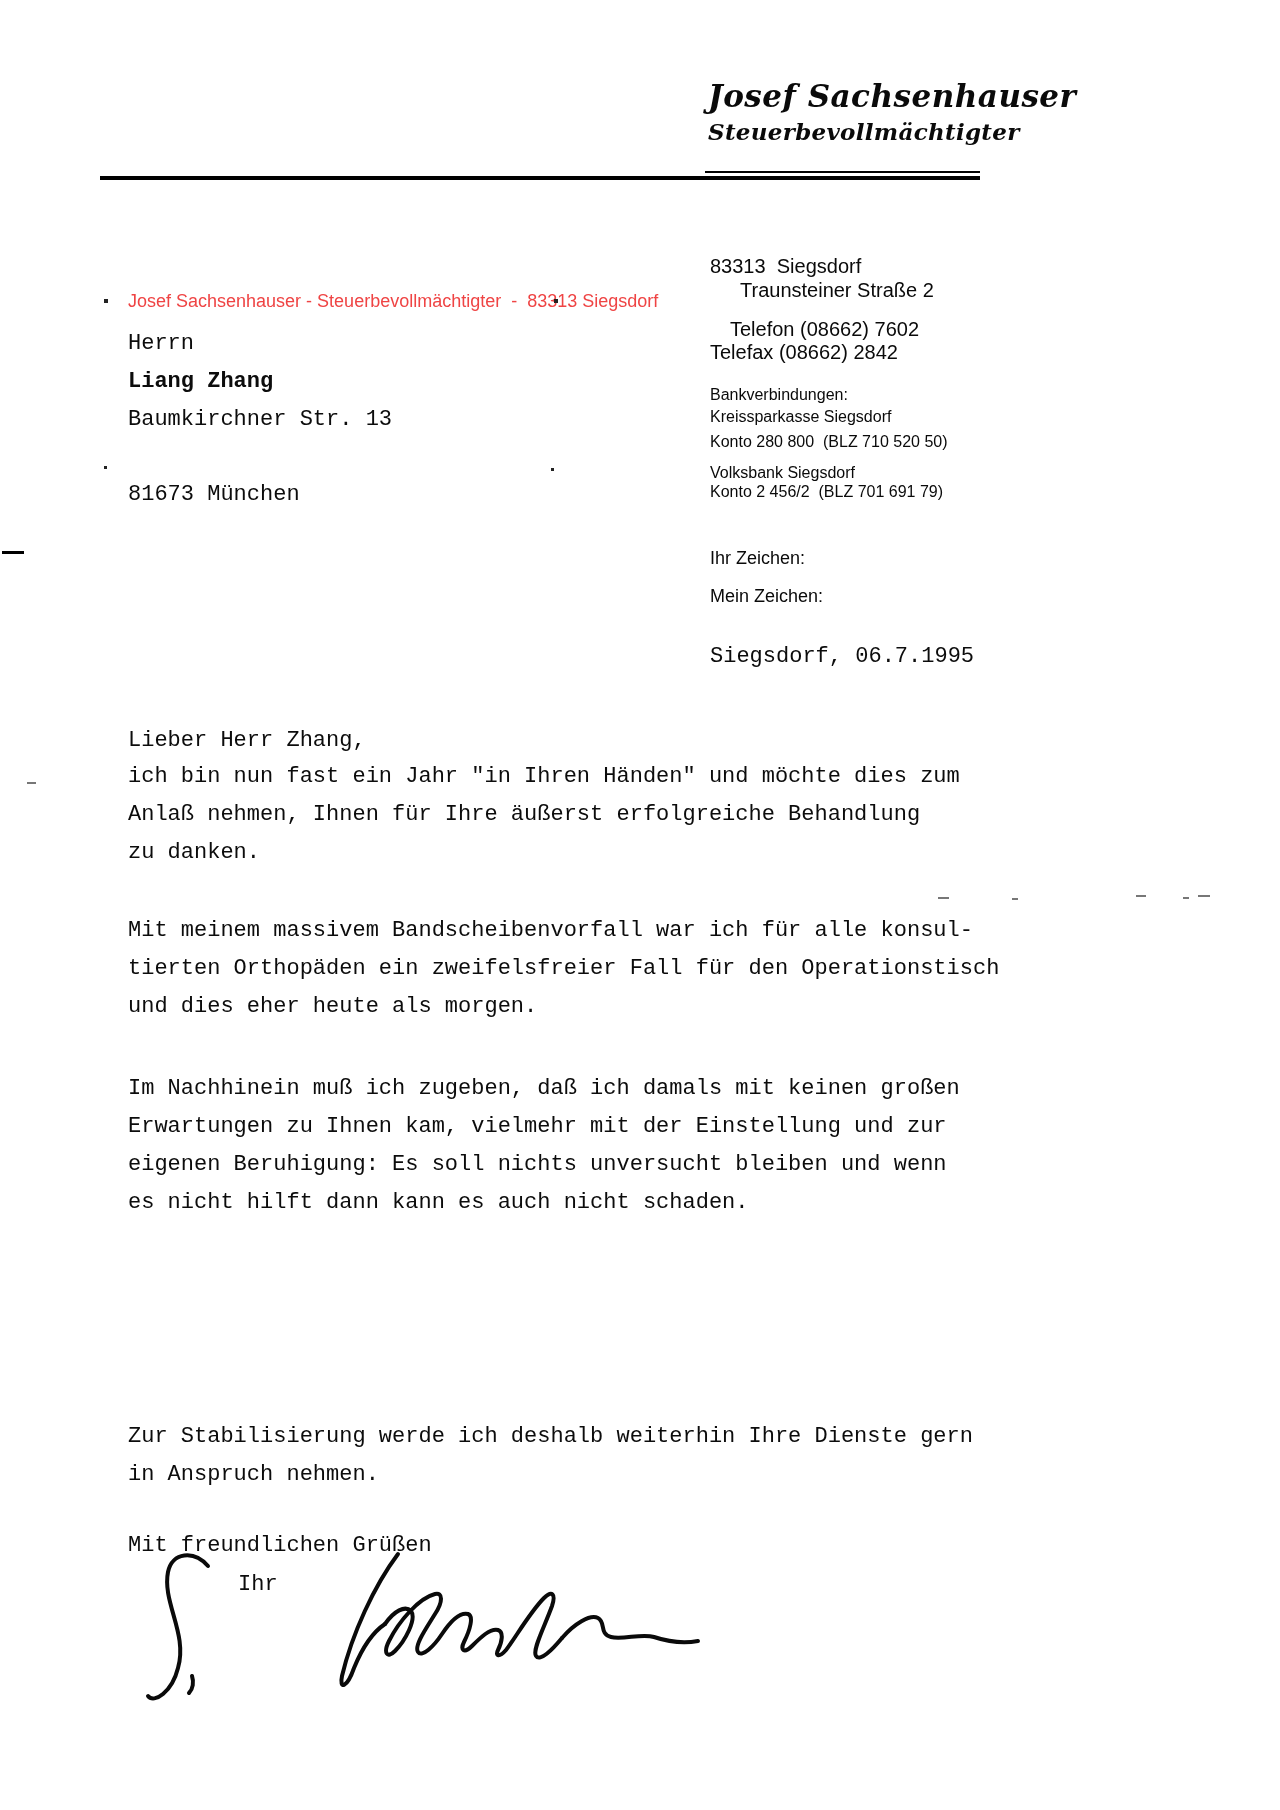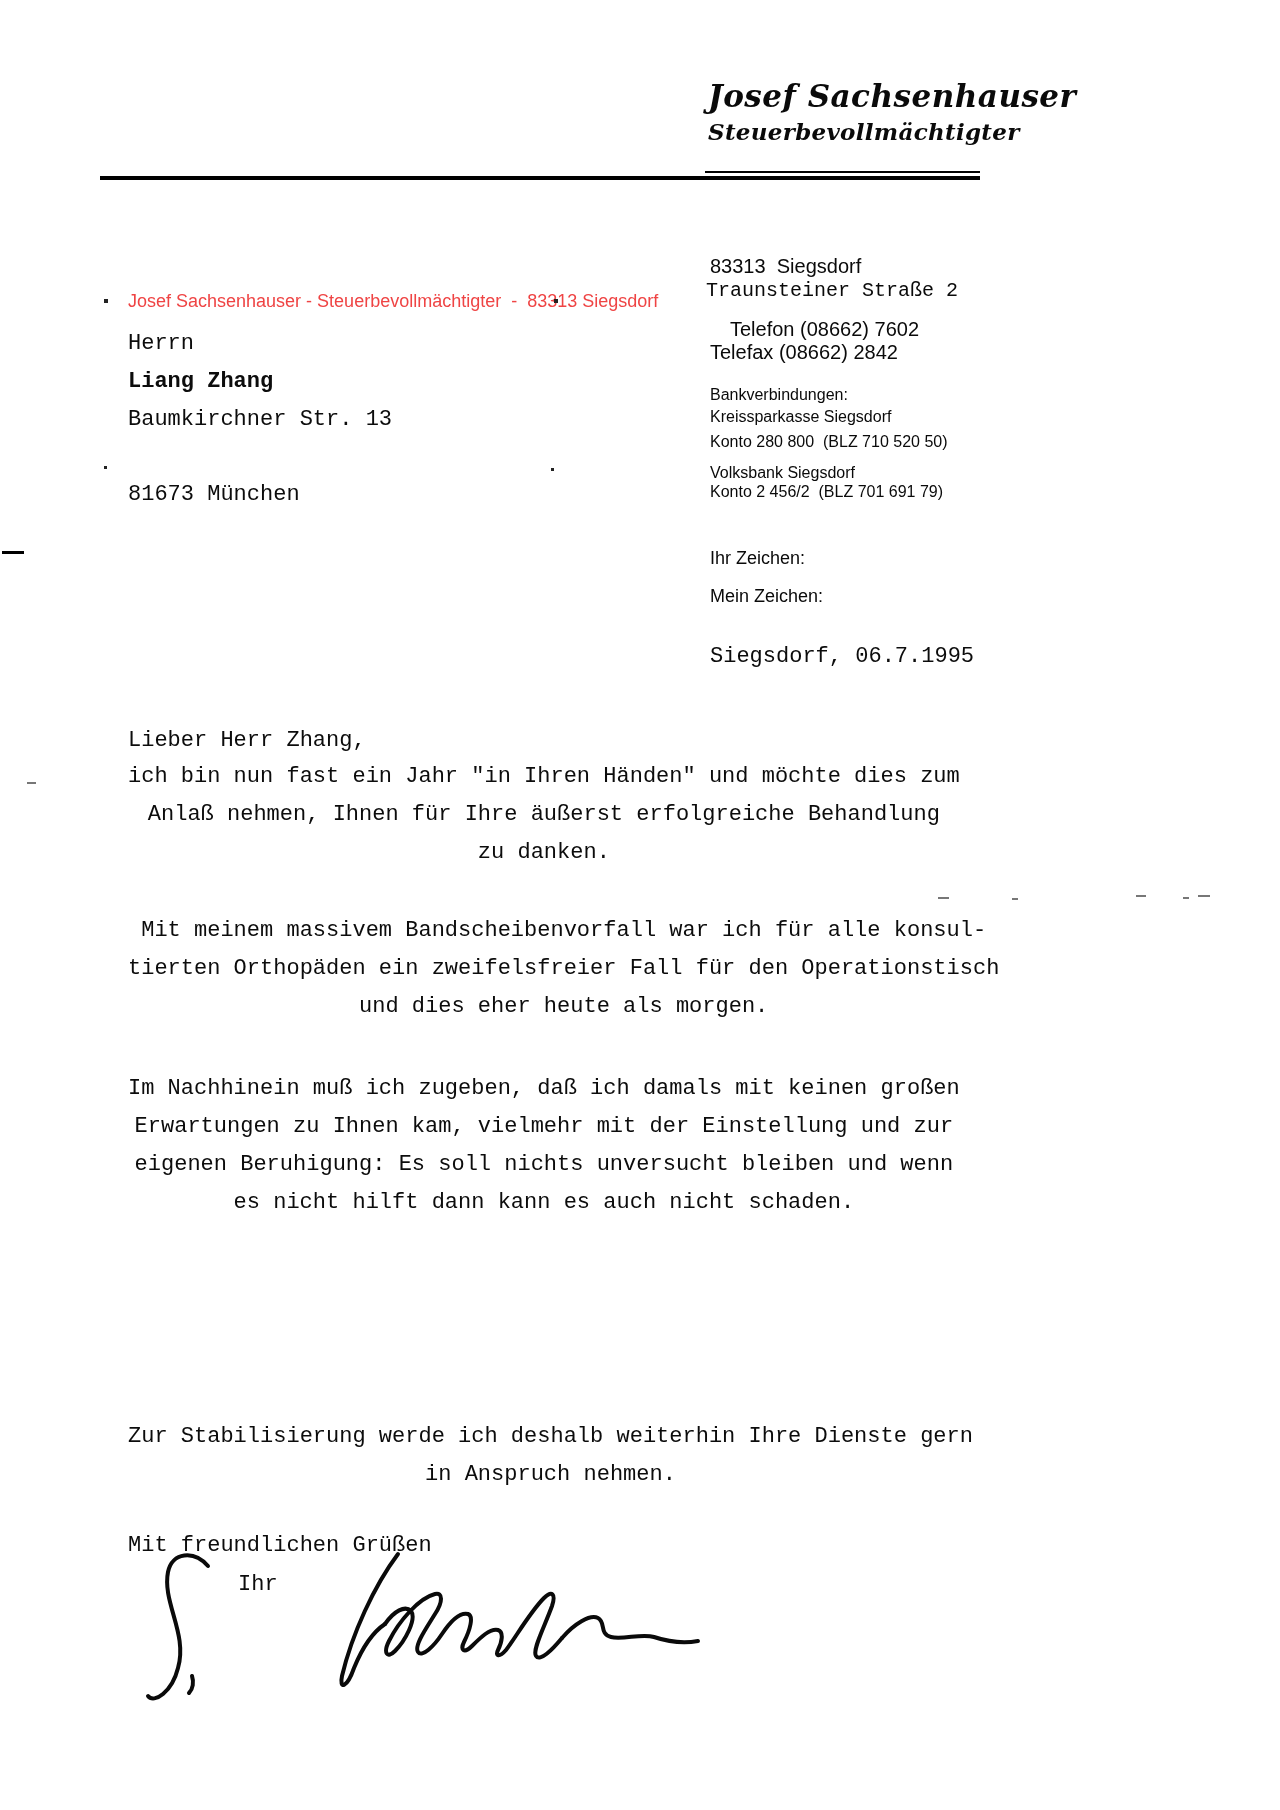--- a/index.html
+++ b/index.html
@@ -1,19 +1,19 @@
 <!DOCTYPE html>
 <html><head>
 <meta charset="utf-8">
 <style>
   html,body { margin:0; padding:0; background:#e8e8e8; }
   .page {
     position:relative; width:1280px; height:1810px; background:#ffffff;
     margin:0 auto; overflow:hidden;
-    font-family:"Liberation Sans", sans-serif; color:#0a0a0a;text-align:center;
+    font-family:"Liberation Sans", sans-serif; color:#0a0a0a;
   }
   .abs { position:absolute; white-space:pre; }
   .mono {
     font-family:"Liberation Mono","DejaVu Sans Mono",monospace;
     font-size:22px; color:#0c0c0c;
   }
   .lh-name {
     font-family:"DejaVu Serif","Liberation Serif",serif;
     font-weight:bold; font-style:italic; font-size:31px; letter-spacing:0.5px;
   }
@@ -49,21 +49,21 @@
 
   <div class="abs mono" style="left:128px; top:331px;">Herrn</div>
   <div class="abs mono" style="left:128px; top:369px;font-weight:bold;">Liang Zhang</div>
   <div class="abs mono" style="left:128px; top:407px;">Baumkirchner Str. 13</div>
   <div class="abs mono" style="left:128px; top:482px;">81673 München</div>
 
   <div class="dot" style="left:104px; top:466px; width:3px; height:3px;"></div>
   <div class="dot" style="left:551px; top:468px; width:3px; height:3px;"></div>
 
   <div class="abs sans20" style="left:710px; top:255px;">83313  Siegsdorf</div>
-  <div class="abs sans20" style="left:706px; top:279px;font-family:Liberation Mono, monospace;">Traunsteiner Straße 2</div>
+  <div class="abs sans20" style="left:740px; top:279px;">Traunsteiner Straße 2</div>
   <div class="abs sans20" style="left:730px; top:318px;">Telefon (08662) 7602</div>
   <div class="abs sans20" style="left:710px; top:341px;">Telefax (08662) 2842</div>
   <div class="abs sans16" style="left:710px; top:386px;">Bankverbindungen:</div>
   <div class="abs sans16" style="left:710px; top:408px;">Kreissparkasse Siegsdorf</div>
   <div class="abs sans16" style="left:710px; top:433px;">Konto 280 800  (BLZ 710 520 50)</div>
   <div class="abs sans16" style="left:710px; top:464px;">Volksbank Siegsdorf</div>
   <div class="abs sans16" style="left:710px; top:483px;">Konto 2 456/2  (BLZ 701 691 79)</div>
   <div class="abs sans18" style="left:710px; top:548px;">Ihr Zeichen:</div>
   <div class="abs sans18" style="left:710px; top:586px;">Mein Zeichen:</div>
 

